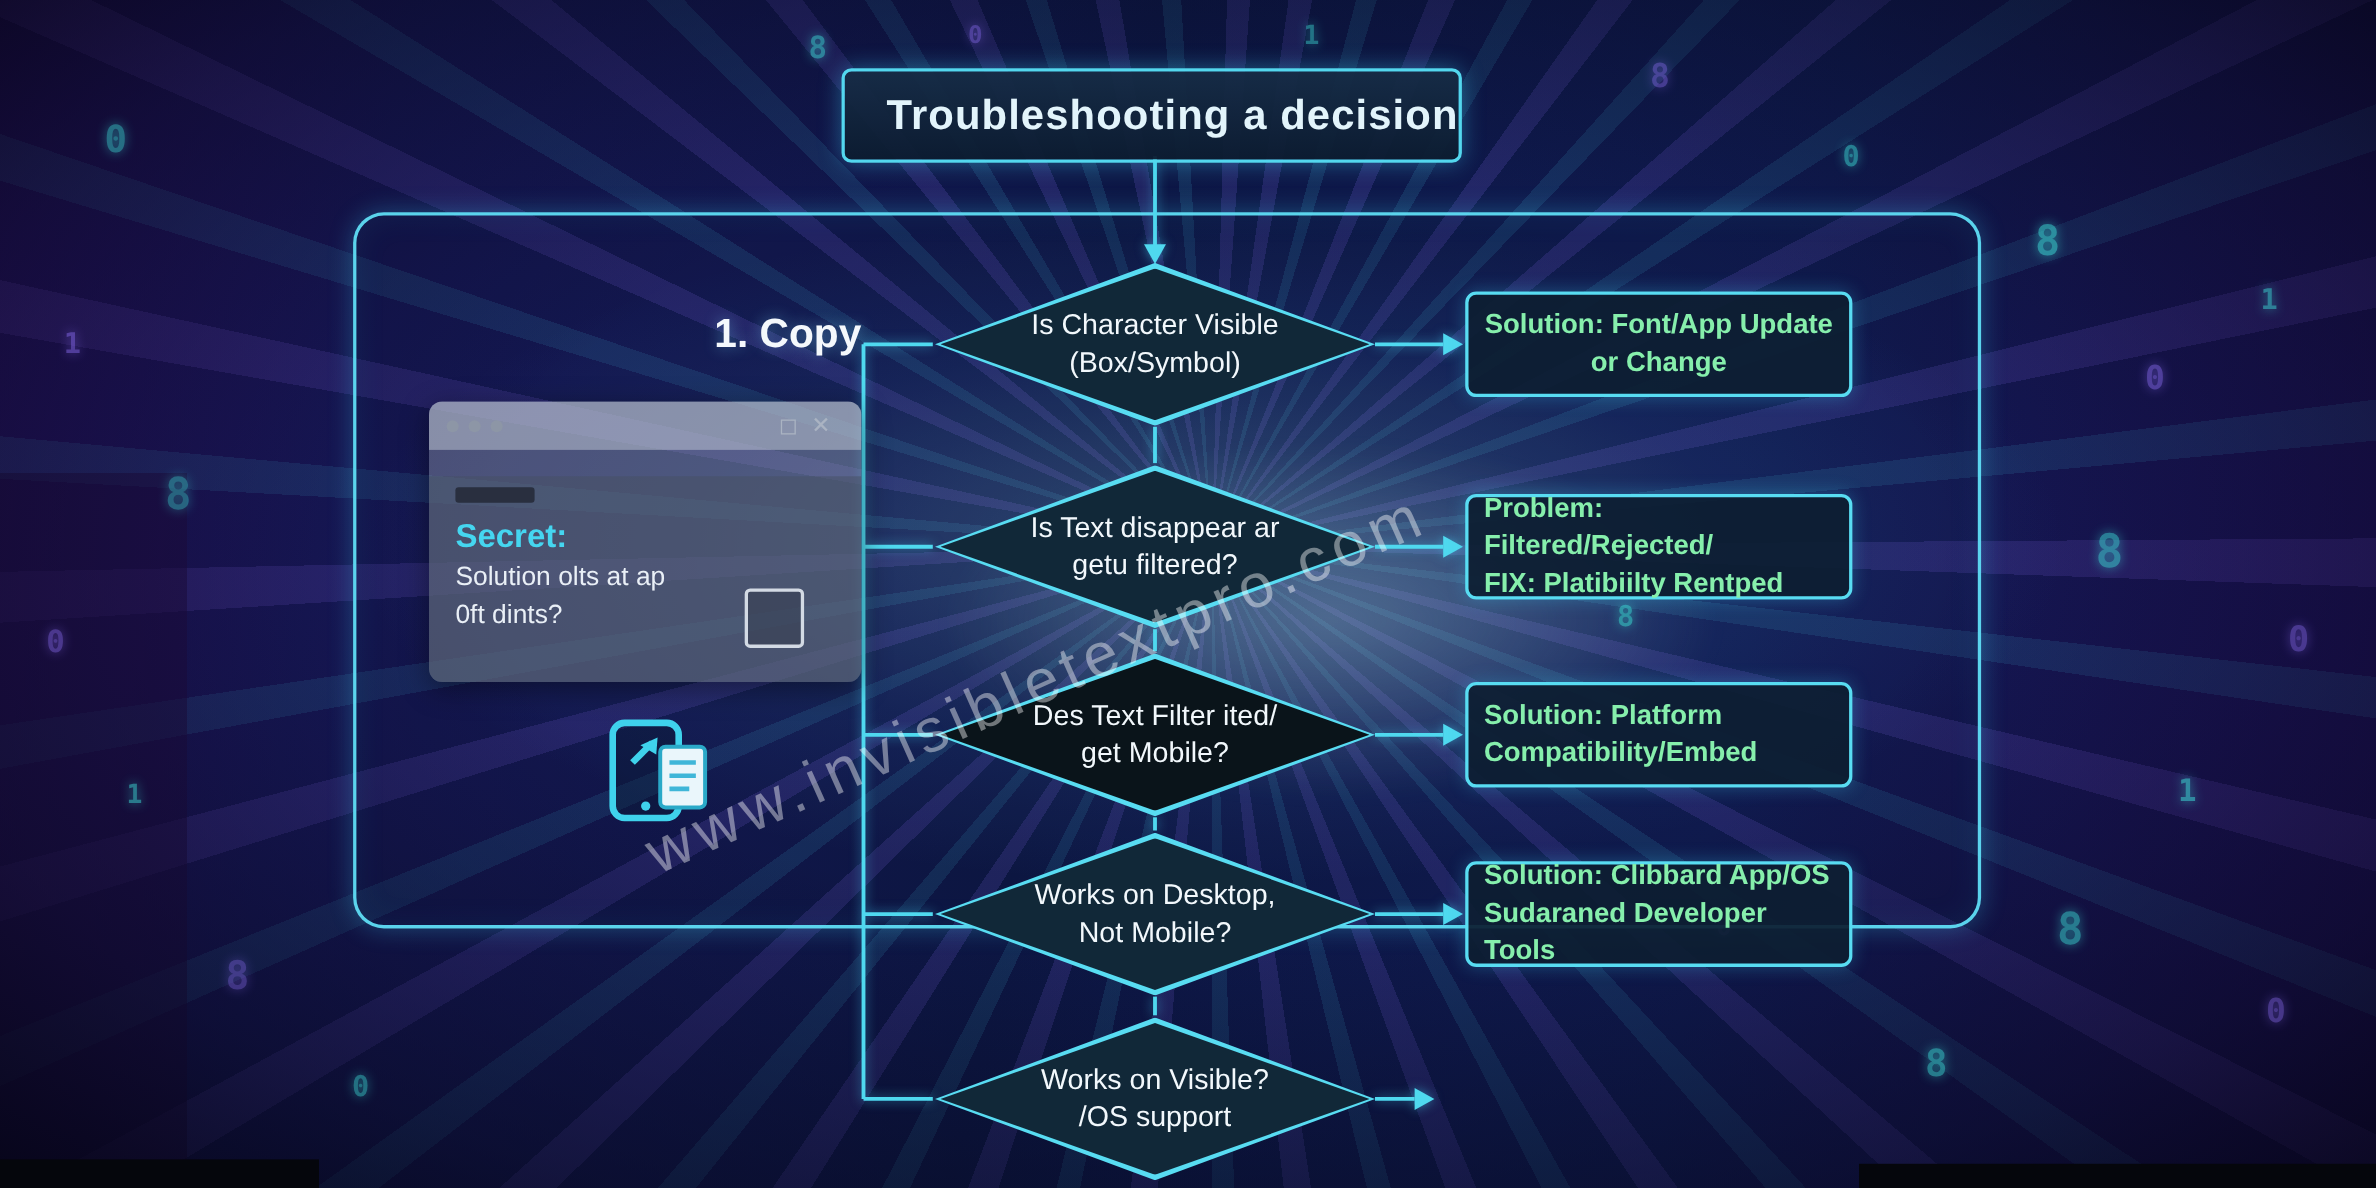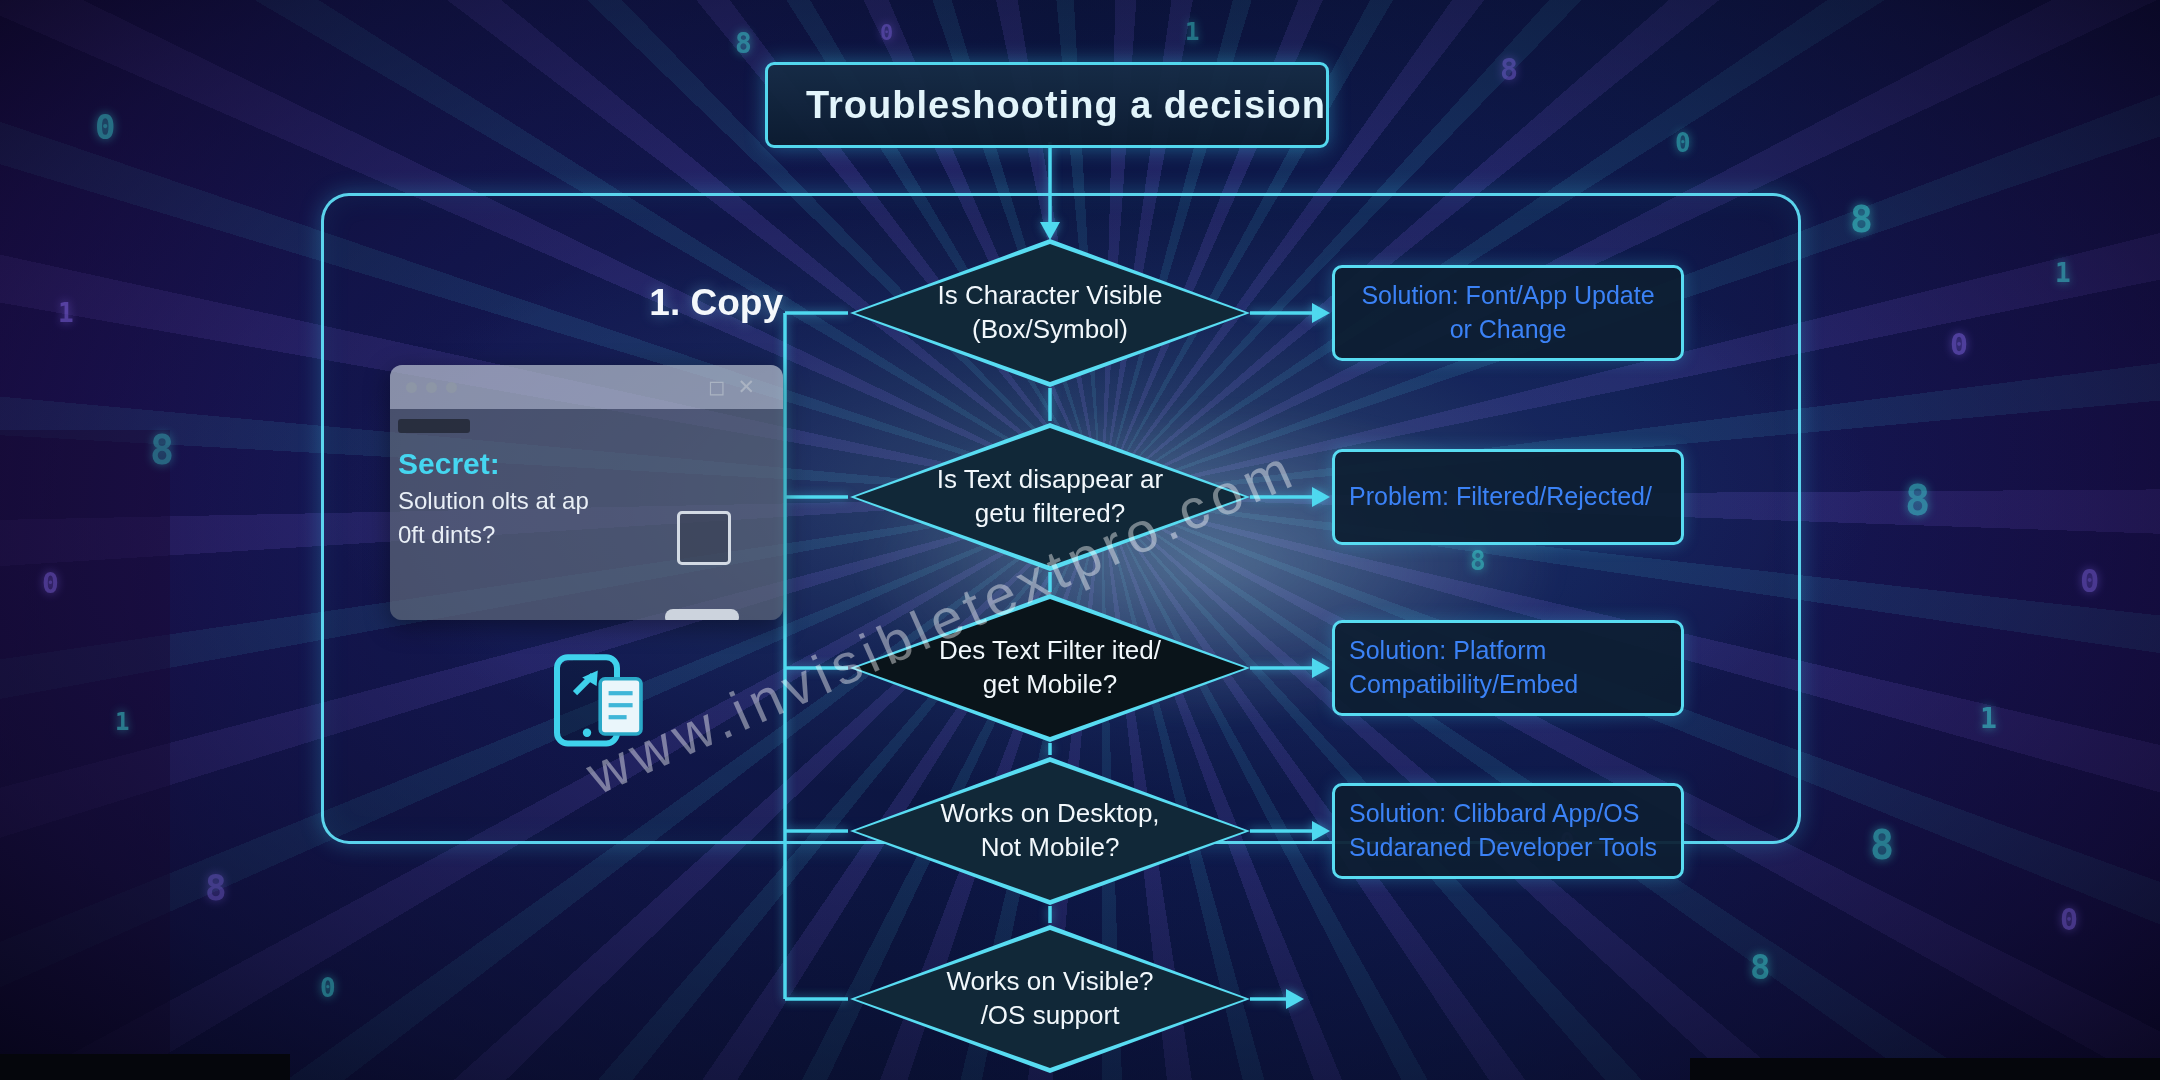--- a/index.html
+++ b/index.html
@@ -37,41 +37,41 @@
   .copy-heading{position:absolute;left:390px;top:282px;width:393px;z-index:12;text-align:right;
     color:#f4f8fc;font-size:37px;font-weight:bold;text-shadow:0 0 14px rgba(120,220,250,0.45);}
   .copy-sub{position:absolute;left:370px;top:328px;width:433px;z-index:12;text-align:center;
     color:#46d2ea;font-size:27px;font-weight:bold;text-shadow:0 0 12px rgba(60,200,240,0.5);}
   .window{position:absolute;left:390px;top:365px;width:393px;height:255px;z-index:12;
     border-radius:12px;background:rgba(150,160,176,0.42);overflow:hidden;
     box-shadow:0 6px 26px rgba(0,0,0,0.40);}
   .window-bar{height:44px;background:rgba(198,206,218,0.50);display:flex;align-items:center;padding:0 16px;}
   .dot{width:11px;height:11px;border-radius:50%;background:#8d96a6;margin-right:9px;}
   .bar-controls{margin-left:auto;color:#aab3c2;font-size:21px;letter-spacing:12px;white-space:nowrap;}
-  .window-body{position:relative;height:238px;background:rgba(70,80,98,0.50);padding:10px 8px;box-sizing:border-box;}
+  .window-body{position:relative;height:238px;background:rgba(70,80,98,0.50);padding:10px 24px;box-sizing:border-box;margin-top:24px;}
   .mini-pill{width:72px;height:14px;background:rgba(35,40,54,0.85);border-radius:3px;}
   .secret{color:#45d6f0;font-weight:bold;font-size:30px;margin-top:14px;}
   .win-line{color:#e9eff6;font-size:24px;margin-top:6px;}
   .square-btn{position:absolute;right:52px;top:102px;width:48px;height:48px;border:3px solid #d3dae4;
     background:rgba(52,60,78,0.55);border-radius:5px;}
   .pill-btn{position:absolute;right:44px;bottom:22px;width:74px;height:16px;background:#ccd3dd;border-radius:8px;}
   .device-icon{position:absolute;left:545px;top:638px;z-index:12;}
   .diamond{position:absolute;left:850px;width:400px;height:148px;z-index:11;}
   .diamond .d-outer{position:absolute;inset:0;background:#58dcf2;
     clip-path:polygon(50% 0,100% 50%,50% 100%,0 50%);}
   .diamond .d-inner{position:absolute;inset:5px;background:rgba(12,26,42,0.93);
     clip-path:polygon(50% 0,100% 50%,50% 100%,0 50%);
     display:flex;flex-direction:column;align-items:center;justify-content:center;}
   .diamond.dark .d-inner{background:rgba(7,11,17,0.96);}
   .diamond .d-line{color:#f2f8fc;font-size:26px;line-height:1.3;text-align:center;}
   .solution{position:absolute;left:1332px;width:352px;height:96px;z-index:11;
     border:3px solid #58dcf2;border-radius:10px;background:rgba(13,30,50,0.93);
     box-shadow:0 0 16px rgba(60,200,240,0.30);
     display:flex;flex-direction:column;justify-content:center;padding:0 14px;box-sizing:border-box;}
-  .solution .s-line{color:#3b82f6;font-size:25px;line-height:1.35;}
+  .solution .s-line{color:#86efac;font-size:25px;line-height:1.35;font-weight:bold;}
   .solution.centered{align-items:center;}
   .watermark{position:absolute;left:590px;top:745px;z-index:30;
     color:rgba(255,255,255,0.42);font-size:56px;letter-spacing:6px;white-space:nowrap;
     transform:rotate(-24deg);transform-origin:0 50%;}
 </style>
 </head>
 <body>
 
 <div class="stage">
 
@@ -210,20 +210,21 @@
       <div class="d-line">/OS support</div>
     </div>
   </div>
 
   <div class="solution centered" style="top:265px">
     <div class="s-line">Solution: Font/App Update</div>
     <div class="s-line">or Change</div>
   </div>
   <div class="solution" style="top:449px">
     <div class="s-line">Problem: Filtered/Rejected/</div>
+    <div class="s-line">FIX: Platibiilty Rentped</div>
   </div>
   <div class="solution" style="top:783px">
     <div class="s-line">Solution: Clibbard App/OS</div>
     <div class="s-line">Sudaraned Developer Tools</div>
   </div>
   <div class="solution" style="top:620px">
     <div class="s-line">Solution: Platform</div>
     <div class="s-line">Compatibility/Embed</div>
   </div>
 

